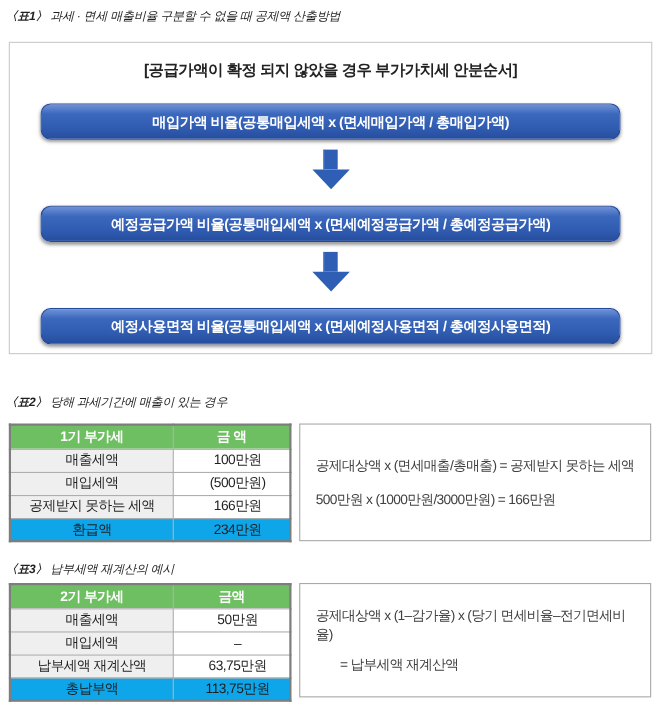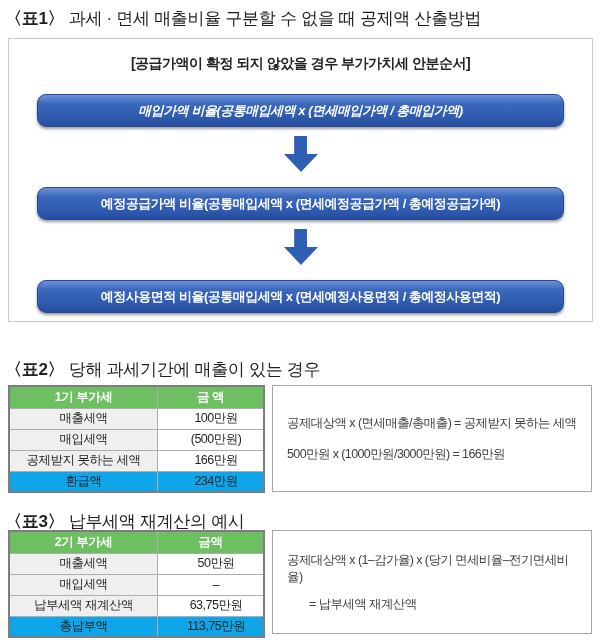--- a/index.html
+++ b/index.html
@@ -1,36 +1,36 @@
 <!DOCTYPE html>
 <html><head>
 <meta charset="utf-8">
 <style>
   * { margin:0; padding:0; box-sizing:border-box; }
   html,body { width:600px; height:640px; background:#ffffff;
     font-family:"Liberation Sans","DejaVu Sans",sans-serif; color:#1f1f1f; }
   .page { position:relative; width:600px; height:640px; overflow:hidden; }
 
-  .sec-heading { font-size:17px; letter-spacing:-0.3px; }
+  .sec-heading { font-size:11px; letter-spacing:-0.3px;font-style:italic; }
   .sec-heading .tag { font-weight:bold; }
   .h1 { position:absolute; left:5px; top:7px; }
   .h2 { position:absolute; left:5px; top:358px; }
   .h3 { position:absolute; left:5px; top:510px; }
 
   
   .diagram-box { position:absolute; left:8px; top:38px; width:585px; height:284px;
     border:1px solid #c9c9c9; background:#ffffff; }
   .diagram-title { text-align:center; font-weight:bold; font-size:14px;
     letter-spacing:-0.5px; margin-top:16px; color:#222; }
   .step-bar { margin:0 28px; height:33px; line-height:32px; border-radius:9px;
     background:linear-gradient(180deg,#6f92d6 0%,#3b68bd 28%,#2f5bb0 70%,#274e9e 100%);
     border:1px solid #24489a; box-shadow:0 2px 3px rgba(40,40,40,0.45);
     color:#ffffff; font-weight:bold; font-size:13px; text-align:center;
     letter-spacing:-0.5px; }
-  .bar1 { margin-top:21px;font-style:italic; }
+  .bar1 { margin-top:21px; }
   .bar2, .bar3 { margin-top:15px; }
   .down-arrow { width:34px; margin:9px auto 0 auto; }
   .down-arrow .shaft { width:13px; height:18px; background:#2e5fb5;
     margin:0 auto; border-left:1px solid #4a77c6; }
   .down-arrow .head { width:0; height:0; margin:0 auto;
     border-left:17px solid transparent; border-right:17px solid transparent;
     border-top:18px solid #2e5fb5; }
 
   
   .tbl { position:absolute; left:8px; border-collapse:collapse; width:257px;

